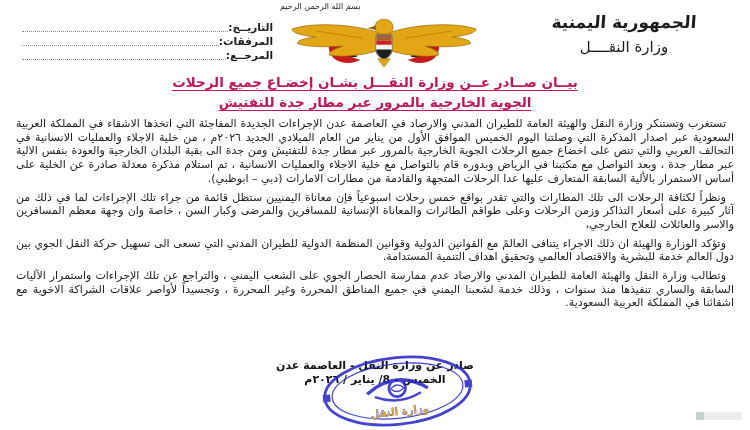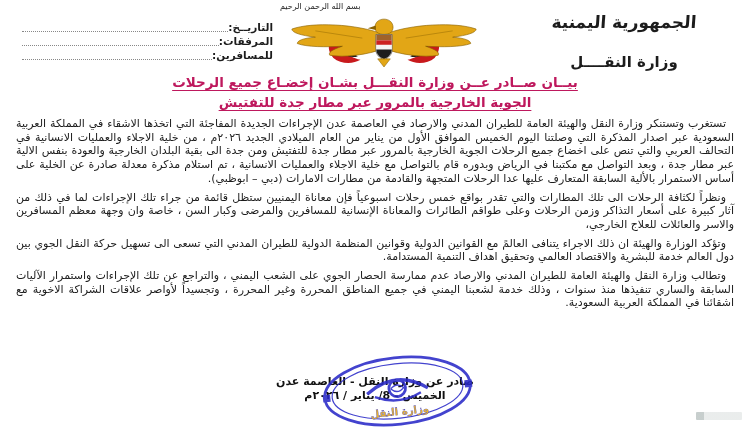--- a/index.html
+++ b/index.html
@@ -4,38 +4,38 @@
 <style>
   html,body{margin:0;padding:0;background:#e8e8e6;}
   .page{
     position:relative;width:750px;height:430px;background:#ffffff;
     font-family:"DejaVu Sans",sans-serif;direction:rtl;overflow:hidden;
     box-shadow:0 0 2px rgba(0,0,0,.25);color:#1c1c1c;
   }
   
   .hdr-right{position:absolute;top:12px;right:16px;width:220px;text-align:center;}
   .republic{font-size:17px;font-weight:bold;transform:skewX(-4deg);letter-spacing:.5px;}
-  .ministry{font-size:15px;font-weight:bold;margin-top:21px;letter-spacing:1px;}
+  .ministry{font-size:15px;font-weight:normal;margin-top:6px;letter-spacing:1px;}
   .hdr-center{position:absolute;top:2px;left:280px;width:215px;text-align:left;}
   .bismillah{font-size:8px;color:#222;letter-spacing:1px;}
   .hdr-left{position:absolute;top:21px;left:18px;width:255px;}
   .field-row{display:flex;align-items:flex-start;height:14px;font-size:10.5px;font-weight:bold;}
   .field-label{white-space:nowrap;}
   .field-dots{flex:1;border-bottom:1px dotted #888;height:10px;margin-left:4px;}
   
   .title{position:absolute;top:72px;left:0;right:0;text-align:center;
     font-weight:bold;font-size:13.5px;line-height:20px;color:#be185d;}
   .title span{text-decoration:underline;text-underline-offset:3px;}
   
   .body{position:absolute;top:117px;right:16px;left:16px;
     font-size:11px;line-height:13.7px;text-align:justify;}
   .body p{margin:0 0 5px 0;text-indent:8px;}
   
   .footer{position:absolute;top:359px;left:0;right:0;text-align:center;
-    font-size:11px;font-weight:bold;line-height:14px;color:#111;margin-top:16px;}
+    font-size:11px;font-weight:bold;line-height:14px;color:#111;}
   
   .stamp{position:absolute;left:310px;top:354px;width:175px;height:74px;
     transform:rotate(-6deg);opacity:.88;pointer-events:none;}
   
   .corner-mark{position:absolute;right:8px;bottom:10px;width:46px;height:8px;
     background:linear-gradient(90deg,#9aa7a5 0 8px,#d9dedd 8px 100%);
     border-radius:1px;opacity:.55;}
 </style>
 </head>
 <body>
@@ -89,21 +89,21 @@
   <div class="hdr-left">
     <div class="field-row">
       <span class="field-label">التاريــخ:</span>
       <span class="field-dots"></span>
     </div>
     <div class="field-row">
       <span class="field-label">المرفقات:</span>
       <span class="field-dots"></span>
     </div>
     <div class="field-row">
-      <span class="field-label">للمسافرين:</span>
+      <span class="field-label">المرجــع:</span>
       <span class="field-dots"></span>
     </div>
   </div>
 
   <div class="title">
     <div><span>بيــان صــادر عــن وزارة النقـــل بشـان إخضـاع جميع الرحلات</span></div>
     <div><span>الجوية الخارجية بالمرور عبر مطار جدة للتفتيش</span></div>
   </div>
 
   <div class="body">

